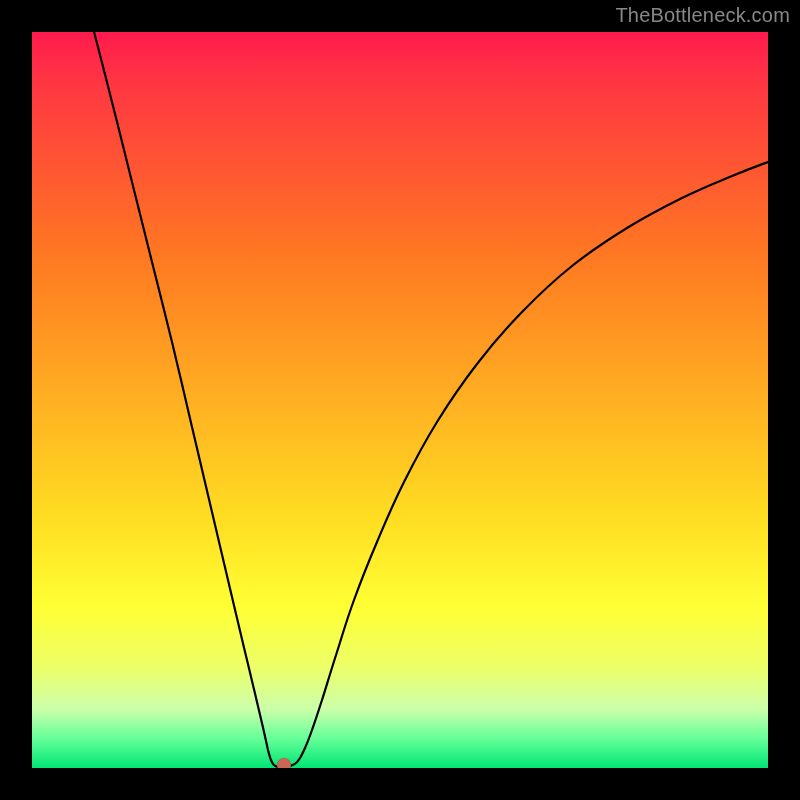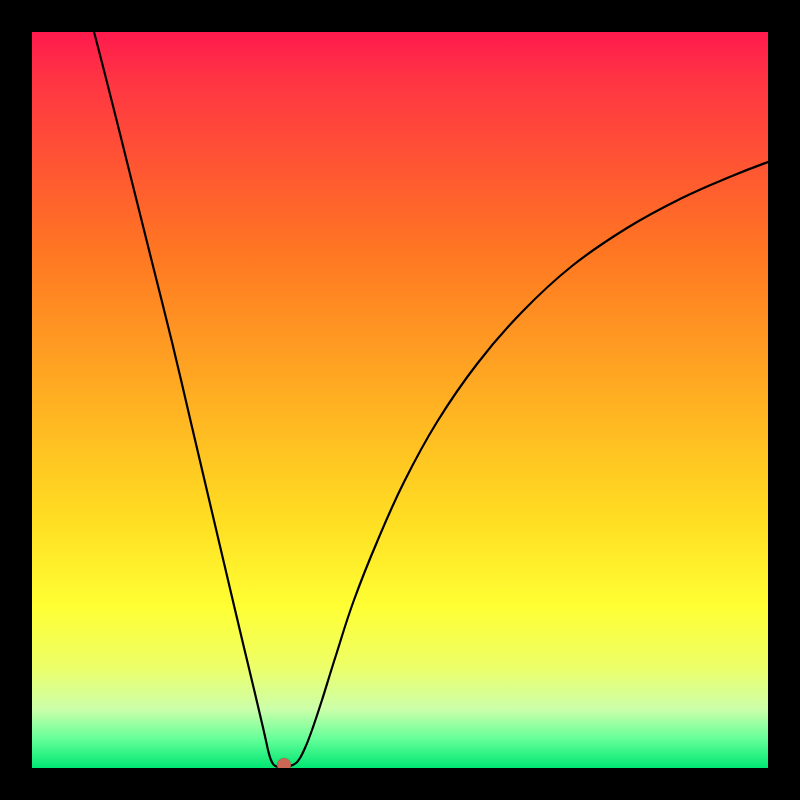--- a/index.html
+++ b/index.html
@@ -71,13 +71,14 @@
 </head>
 <body>
 
 <div class="frame">
   <div class="plot">
     <svg class="svg-layer" viewBox="0 0 736 736" preserveAspectRatio="none">
       <path id="curve-path" class="curve" d="M 62 0 C 62.0 0.0, 64.8 10.0, 80 70 C 87.1 98.0, 91.5 115.9, 100 150 C 108.0 182.0, 112.0 198.0, 120 230 C 128.0 262.0, 132.0 277.0, 140 310 C 147.8 342.1, 151.8 360.0, 160 395 C 168.0 429.0, 172.0 446.0, 180 480 C 188.0 514.0, 193.0 535.4, 200 565 C 208.0 599.0, 210.7 610.1, 215 628 C 221.0 653.2, 222.3 658.5, 225 670 C 229.0 686.8, 230.2 692.0, 232 700 C 234.8 712.0, 235.0 713.8, 236 718 C 237.8 725.2, 238.1 725.8, 239 728 C 240.5 731.8, 241.0 732.0, 242 733 C 243.6 734.6, 244.3 734.7, 246 735 C 247.7 735.3, 249.2 735.2, 252 735 C 254.4 734.8, 255.6 734.8, 258 734 C 260.3 733.2, 261.9 732.7, 264 731 C 266.0 729.4, 266.2 728.9, 268 726 C 269.3 723.8, 269.9 723.1, 273 716 C 274.8 711.9, 275.7 710.2, 280 698 C 282.6 690.7, 283.8 687.4, 290 668 C 293.9 656.0, 297.1 644.6, 305 620 C 311.1 600.8, 313.7 590.9, 322 568 C 329.5 547.4, 334.3 535.1, 345 510 C 354.7 487.0, 359.7 474.6, 372 450 C 383.8 426.5, 390.1 414.1, 405 390 C 419.4 366.7, 427.8 354.3, 445 332 C 462.2 309.7, 471.2 299.4, 490 280 C 509.1 260.3, 519.1 250.7, 540 234 C 561.2 217.1, 573.2 209.5, 595 196 C 617.7 182.0, 629.7 176.1, 650 166 C 672.4 154.9, 684.0 150.7, 700 144 C 720.2 135.6, 730.0 132.3, 736 130"></path>
       <circle id="min-dot" class="dot" cx="252" cy="733" r="7" style="fill: rgb(204, 102, 85);"></circle>
     </svg>
   </div>
+  <div class="watermark">TheBottleneck.com</div>
 </div>
 
 </body></html>

